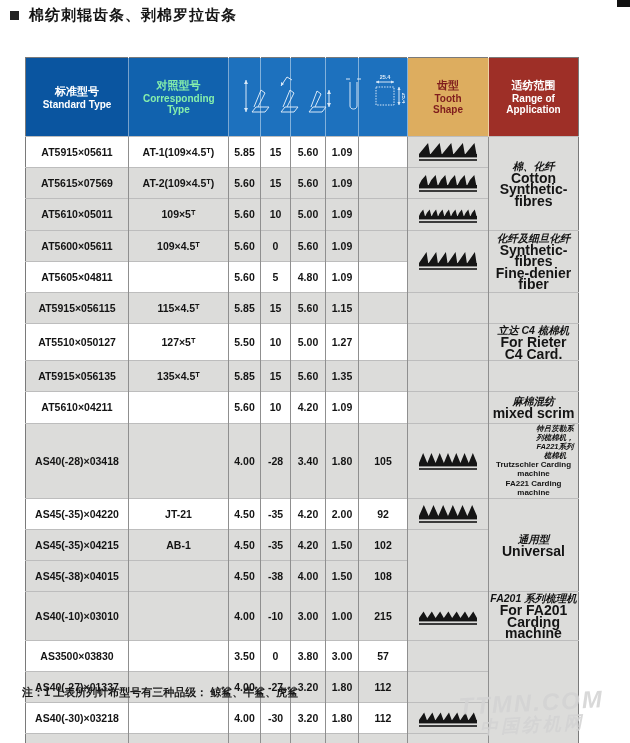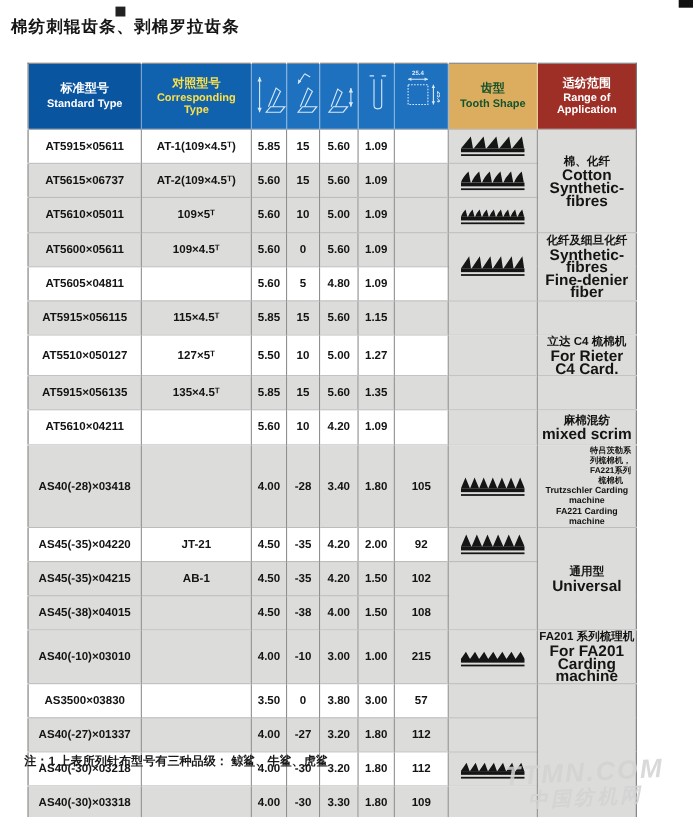--- a/index.html
+++ b/index.html
@@ -13,51 +13,51 @@
     --c-grid-h:#bdbdbd;
     --c-outer:#7a7a7a;
   }
   html,body{margin:0;padding:0;}
   body{background:#ffffff;font-family:"Liberation Sans","DejaVu Sans",sans-serif;}
   .page{position:relative;width:630px;height:743px;background:#ffffff;overflow:hidden;}
   .corner-mark{position:absolute;top:0;right:0;width:13px;height:7px;background:#111;}
 
   
   .title-block{position:absolute;left:10px;top:6px;color:#161616;}
-  .t1{font-size:15px;font-weight:bold;letter-spacing:1px;display:flex;align-items:center;flex-direction:column;}
+  .t1{font-size:15px;font-weight:bold;letter-spacing:1px;display:flex;align-items:center;}
   .bullet{display:inline-block;width:9px;height:9px;background:#222;margin-right:10px;}
   .t2{font-size:15px;font-weight:bold;margin-left:19px;margin-top:3px;letter-spacing:.2px;}
 
   
   table.spec{position:absolute;left:25px;top:57px;width:553px;border-collapse:collapse;table-layout:fixed;border:1px solid var(--c-outer);}
   col.c-std{width:103px}col.c-corr{width:100px}
   col.c-n1{width:32px}col.c-n2{width:30px}col.c-n3{width:35px}col.c-n4{width:33px}col.c-n5{width:49px}
   col.c-tooth{width:81px}col.c-app{width:90px}
 
   thead tr{height:56px;}
-  thead th{padding:2px;border-left:1px solid rgba(255,255,255,.45);vertical-align:middle;text-align:center;}
+  thead th{padding:12px;border-left:1px solid rgba(255,255,255,.45);vertical-align:middle;text-align:center;}
   thead th:first-child{border-left:none;}
   th.h-std{background:var(--c-blue-dark);color:#fff;}
-  th.h-corr{background:var(--c-blue-mid);color:#fde047;}
+  th.h-corr{background:var(--c-blue-mid);color:#86efac;}
   th.h-icon{background:var(--c-blue-icon);}
-  th.h-tooth{background:var(--c-gold);color:#14532d;margin-left:24px;}
+  th.h-tooth{background:var(--c-gold);color:#7f1d1d;margin-left:24px;}
   th.h-app{background:var(--c-red);color:#fff;}
   .hz{font-size:11px;font-weight:bold;line-height:13px;}
   .he{font-size:10px;font-weight:bold;line-height:11px;margin-top:1px;padding:0 2px;}
 
   tbody tr{height:31.2px;}
   tbody td{padding:0 1px;border-left:1px solid var(--c-grid-v);border-top:1px solid var(--c-grid-h);
            text-align:center;vertical-align:middle;font-size:10.5px;font-weight:bold;color:#141414;
            background:#ffffff;overflow:hidden;}
   tbody td:first-child{border-left:none;}
   tbody tr.shaded td{background:var(--c-shaded);}
   tbody td.tooth-cell,tbody tr.shaded td.tooth-cell{background:var(--c-shaded);}
   tbody td.app-cell,tbody tr.shaded td.app-cell{background:var(--c-shaded);}
   td.tooth-cell svg{display:block;margin:0 auto;}
-  .app-zh{font-size:10.5px;font-weight:bold;line-height:13px;}
+  .app-zh{font-size:10.5px;font-weight:bold;line-height:13px;font-style:italic;}
   .app-en{font-size:14px;font-weight:bold;line-height:11.5px;}
   td.app-cell.small .app-zh{font-size:7.5px;line-height:9px;padding-left:43px;}
   td.app-cell.small .app-en{font-size:8px;line-height:9.5px;}
 
   
   .notes{position:absolute;left:22px;top:684px;display:flex;color:#1a1a1a;font-size:11px;font-weight:bold;line-height:17px;}
   .notes-label{white-space:pre;}
   .notes-items div{white-space:pre;}
 
   
@@ -179,21 +179,21 @@
               <rect x="0" y="17.2" width="58" height="1.6" fill="#151515"></rect>
             </svg>
           </td>
           <td class="app-cell" rowspan="3">
             <div class="app-zh">棉、化纤</div>
             <div class="app-en">Cotton</div>
             <div class="app-en">Synthetic-fibres</div>
           </td>
         </tr>
         <tr class="shaded">
-          <td>AT5615×06737</td>
+          <td>AT5615×07569</td>
           <td>AT-2(109×4.5ᵀ)</td>
           <td>5.60</td>
           <td>15</td>
           <td>5.60</td>
           <td>1.09</td>
           <td></td>
           <td class="tooth-cell" rowspan="1">
             <svg width="58" height="20" viewBox="0 0 58 20">
               <path d="M0 12 Q 1.74 7.00 6.96 2 L8.89 12 Z M9.67 12 Q 11.41 7.00 16.63 2 L18.56 12 Z M19.33 12 Q 21.07 7.00 26.29 2 L28.22 12 Z M29 12 Q 30.74 7.00 35.96 2 L37.89 12 Z M38.67 12 Q 40.41 7.00 45.63 2 L47.56 12 Z M48.33 12 Q 50.07 7.00 55.29 2 L57.22 12 Z " fill="#151515"></path>
               <rect x="0" y="12" width="58" height="3.4" fill="#151515"></rect>

